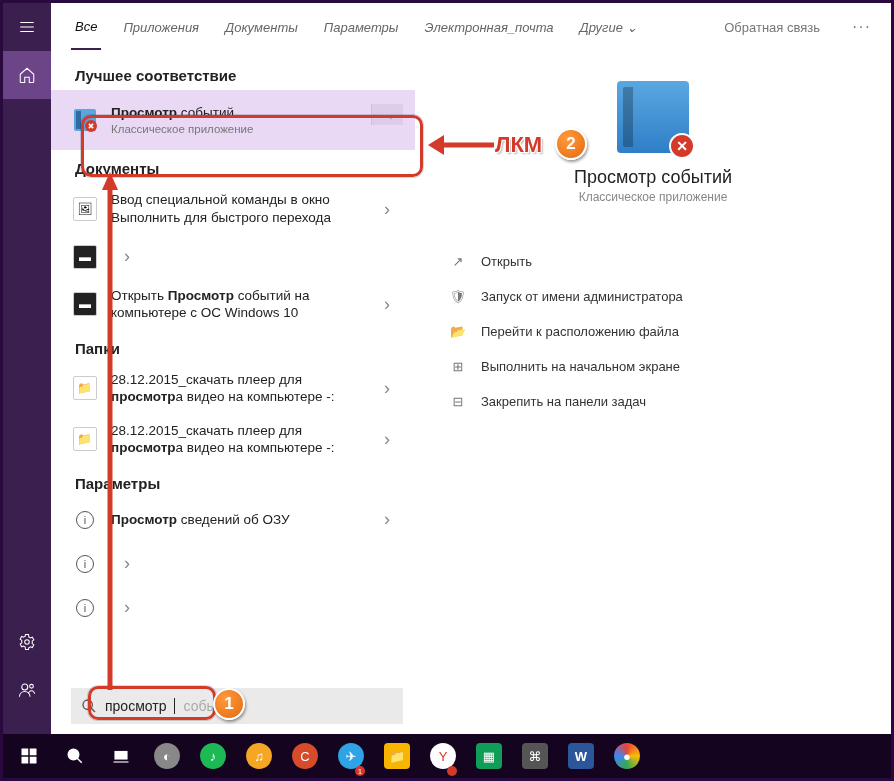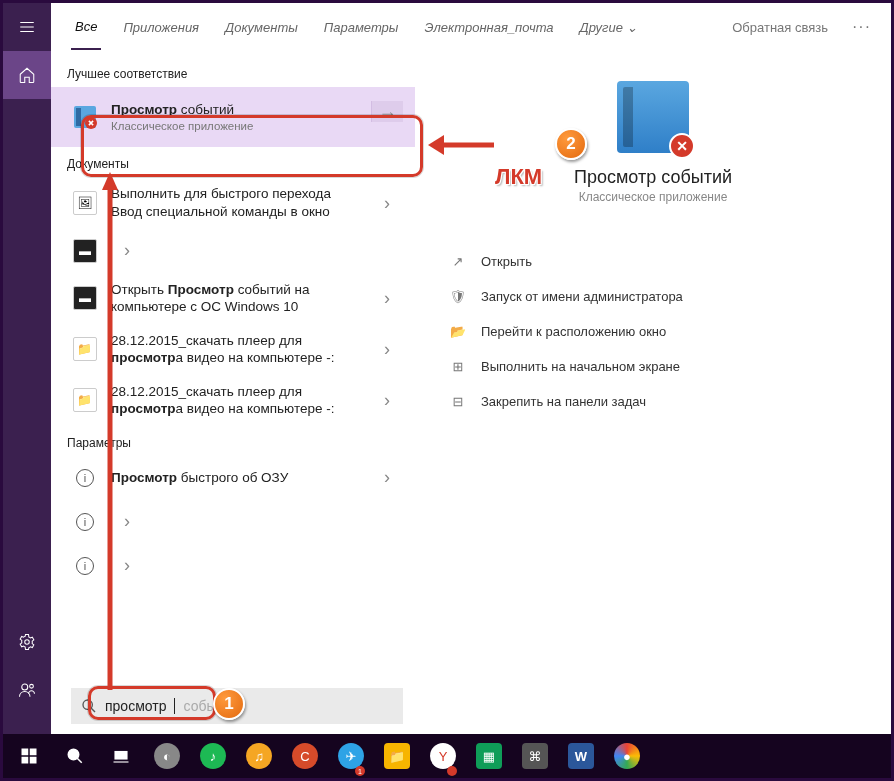--- a/index.html
+++ b/index.html
@@ -8,26 +8,26 @@
 .left-rail { position: absolute; left: 3px; top: 3px; width: 48px; bottom: 47px; background: #3b204f; display: flex; flex-direction: column; }
 .rail-top { display: flex; flex-direction: column; }
 .rail-bottom { margin-top: auto; display: flex; flex-direction: column; padding-bottom: 20px; }
 .rail-btn { height: 48px; display: flex; align-items: center; justify-content: center; color: #fff; cursor: pointer; }
 .rail-btn svg { width: 18px; height: 18px; fill: none; stroke: #fff; stroke-width: 1.4; }
 .rail-btn.home { background: #6b4588; }
 .search-panel { position: absolute; left: 51px; top: 3px; right: 3px; bottom: 47px; background: #fff; display: flex; flex-direction: column; }
 .tabs { display: flex; align-items: center; height: 48px; padding: 0 20px; gap: 18px; font-size: 13px; color: #666; }
 .tab { padding: 14px 4px; cursor: pointer; font-style: italic; }
 .tab.active { color: #111; border-bottom: 2px solid #3b204f; }
-.tabs-right { margin-left: auto; display: flex; align-items: center; gap: 24px; color: #777; }
+.tabs-right { margin-left: auto; display: flex; align-items: center; gap: 32px; color: #777; }
 .more-dots { font-size: 16px; letter-spacing: 1px; }
 .content { flex: 1; display: flex; overflow: hidden; }
 .left-col { width: 364px; padding: 6px 0 0 0; position: relative; overflow: hidden; }
 .right-col { flex: 1; padding: 30px 20px 0 20px; display: flex; flex-direction: column; align-items: center; }
-.section-hdr { font-size: 12px; font-weight: 400; padding: 10px 16px 6px; color: #222; }
+.section-hdr { font-size: 15px; font-weight: 700; padding: 10px 24px 6px; color: #222; }
 .result { display: flex; align-items: center; padding: 8px 12px 8px 20px; gap: 12px; cursor: pointer; }
 .result.best { background: #e9d9f5; padding: 14px 12px 14px 20px; position: relative; }
 .result-ico { width: 28px; height: 28px; flex-shrink: 0; display: flex; align-items: center; justify-content: center; font-size: 18px; }
 .result-txt { flex: 1; font-size: 13.5px; line-height: 1.3; color: #222; overflow: hidden; }
 .result-sub { font-size: 11.5px; color: #777; }
 .result-chevron { width: 32px; color: #888; display: flex; align-items: center; justify-content: center; font-size: 18px; }
 .best .result-chevron { background: #decceb; height: 100%; align-self: stretch; border-left: 1px solid #d3bde3; }
 .right-hero-ico { width: 72px; height: 72px; margin-bottom: 14px; background: linear-gradient(#5aa7e0, #2f7fc8); border-radius: 4px; position: relative; display: flex; align-items: center; justify-content: center; }
 .right-hero-ico::before { content: ""; position: absolute; left: 6px; top: 6px; bottom: 6px; width: 10px; background: rgba(0,0,0,.25); border-radius: 2px 0 0 2px; }
 .right-hero-ico .badge { position: absolute; right: -6px; bottom: -6px; width: 26px; height: 26px; border-radius: 50%; background: #d43a2a; border: 2px solid #fff; color: #fff; display: flex; align-items: center; justify-content: center; font-size: 14px; font-weight: bold; }
@@ -42,21 +42,21 @@
 .search-suggest { font-size: 14px; color: #aaa; }
 .taskbar { position: absolute; left: 3px; right: 3px; bottom: 3px; height: 44px; background: #15041f; display: flex; align-items: center; padding: 0 4px; gap: 2px; }
 .tb-item { width: 44px; height: 44px; display: flex; align-items: center; justify-content: center; color: #fff; position: relative; }
 .tb-item svg { width: 18px; height: 18px; fill: #fff; }
 .tb-ico { width: 26px; height: 26px; border-radius: 50%; display: flex; align-items: center; justify-content: center; font-size: 13px; color: #fff; }
 .tb-dot { position: absolute; bottom: 2px; right: 8px; width: 10px; height: 10px; border-radius: 50%; background: #d43a2a; font-size: 7px; color: #fff; display: flex; align-items: center; justify-content: center; }
 
 .anno-box { position: absolute; border: 3px solid #d43a2a; border-radius: 10px; box-shadow: 0 0 0 1px rgba(0,0,0,.15); pointer-events: none; }
 .anno-arrow { position: absolute; pointer-events: none; }
 .anno-badge { position: absolute; width: 32px; height: 32px; border-radius: 50%; background: radial-gradient(circle at 35% 30%, #ff9a3c, #e36a10); border: 2px solid #fff; box-shadow: 1px 2px 3px rgba(0,0,0,.4); color: #fff; font-weight: bold; display: flex; align-items: center; justify-content: center; font-size: 17px; pointer-events: none; }
-.anno-lkm { position: absolute; font-size: 22px; font-weight: 800; color: #d43a2a; text-shadow: -1px -1px 0 #fff, 1px -1px 0 #fff, -1px 1px 0 #fff, 1px 1px 0 #fff, 2px 2px 2px rgba(0,0,0,.3); pointer-events: none; margin-top: 32px; }
+.anno-lkm { position: absolute; font-size: 22px; font-weight: 800; color: #d43a2a; text-shadow: -1px -1px 0 #fff, 1px -1px 0 #fff, -1px 1px 0 #fff, 1px 1px 0 #fff, 2px 2px 2px rgba(0,0,0,.3); pointer-events: none; }
 .small-ico { width: 24px; height: 24px; background: #fff; border: 1px solid #ccc; border-radius: 2px; display: flex; align-items: center; justify-content: center; font-size: 12px; }
 .ico-info { width: 18px; height: 18px; border: 1.4px solid #555; border-radius: 50%; display: flex; align-items: center; justify-content: center; font-size: 11px; color: #555; }
 b { font-weight: 600; }
 </style>
 </head>
 <body>
 
 <div class="frame"></div>
 
 <div class="left-rail">
@@ -125,42 +125,43 @@
         <div class="result-chevron">→</div>
       </div>
 
       <div class="section-hdr">Документы</div>
 
       <div class="result">
         <div class="result-ico">
             <div class="small-ico">🖼</div>
           </div>
         <div class="result-txt">
+            <div>Ввод специальной команды в окно</div>
             <div>Выполнить для быстрого перехода</div>
-            <div>Ввод специальной команды в окно</div>
           </div>
         <div class="result-chevron">›</div>
       </div>
       <div class="result">
         <div class="result-ico">
             <div class="small-ico" style="background:#222;color:#fff">▬</div>
           </div>
         <div class="result-chevron">›</div>
       </div>
       <div class="result">
         <div class="result-ico">
             <div class="small-ico" style="background:#222;color:#fff">▬</div>
           </div>
         <div class="result-txt">
             <div><span>Открыть </span><b>Просмотр</b><span> событий на</span></div>
             <div>компьютере с ОС Windows 10</div>
           </div>
         <div class="result-chevron">›</div>
       </div>
 
+      <div class="section-hdr">Папки</div>
       <div class="result">
         <div class="result-ico">
             <div class="small-ico">📁</div>
           </div>
         <div class="result-txt">
             <div>28.12.2015_скачать плеер для</div>
             <div><b>просмотр</b><span>а видео на компьютере -:</span></div>
           </div>
         <div class="result-chevron">›</div>
       </div>
@@ -173,21 +174,21 @@
             <div><b>просмотр</b><span>а видео на компьютере -:</span></div>
           </div>
         <div class="result-chevron">›</div>
       </div>
 
       <div class="section-hdr">Параметры</div>
       <div class="result">
         <div class="result-ico">
             <div class="ico-info">i</div>
           </div>
-        <div class="result-txt"><b>Просмотр</b><span> быстрого об ОЗУ</span></div>
+        <div class="result-txt"><b>Просмотр</b><span> сведений об ОЗУ</span></div>
         <div class="result-chevron">›</div>
       </div>
       <div class="result">
         <div class="result-ico">
             <div class="ico-info">i</div>
           </div>
         <div class="result-chevron">›</div>
       </div>
       <div class="result">
         <div class="result-ico">
@@ -217,21 +218,21 @@
         <div class="action">
             <span class="action-ico">↗</span>
             <span>Открыть</span>
           </div>
         <div class="action">
             <span class="action-ico">🛡</span>
             <span>Запуск от имени администратора</span>
           </div>
         <div class="action">
             <span class="action-ico">📂</span>
-            <span>Перейти к расположению окно</span>
+            <span>Перейти к расположению файла</span>
           </div>
         <div class="action">
             <span class="action-ico">⊞</span>
             <span>Выполнить на начальном экране</span>
           </div>
         <div class="action">
             <span class="action-ico">⊟</span>
             <span>Закрепить на панели задач</span>
           </div>
       </div>

